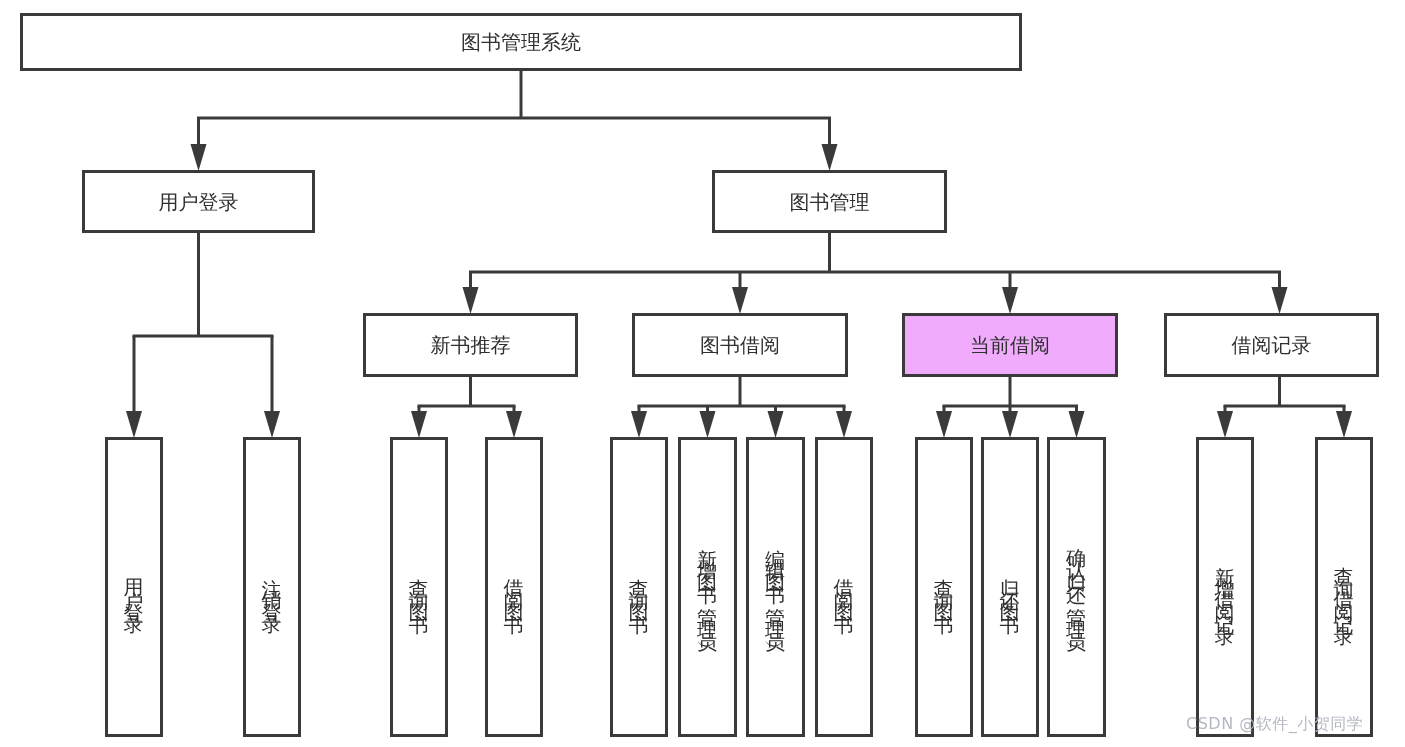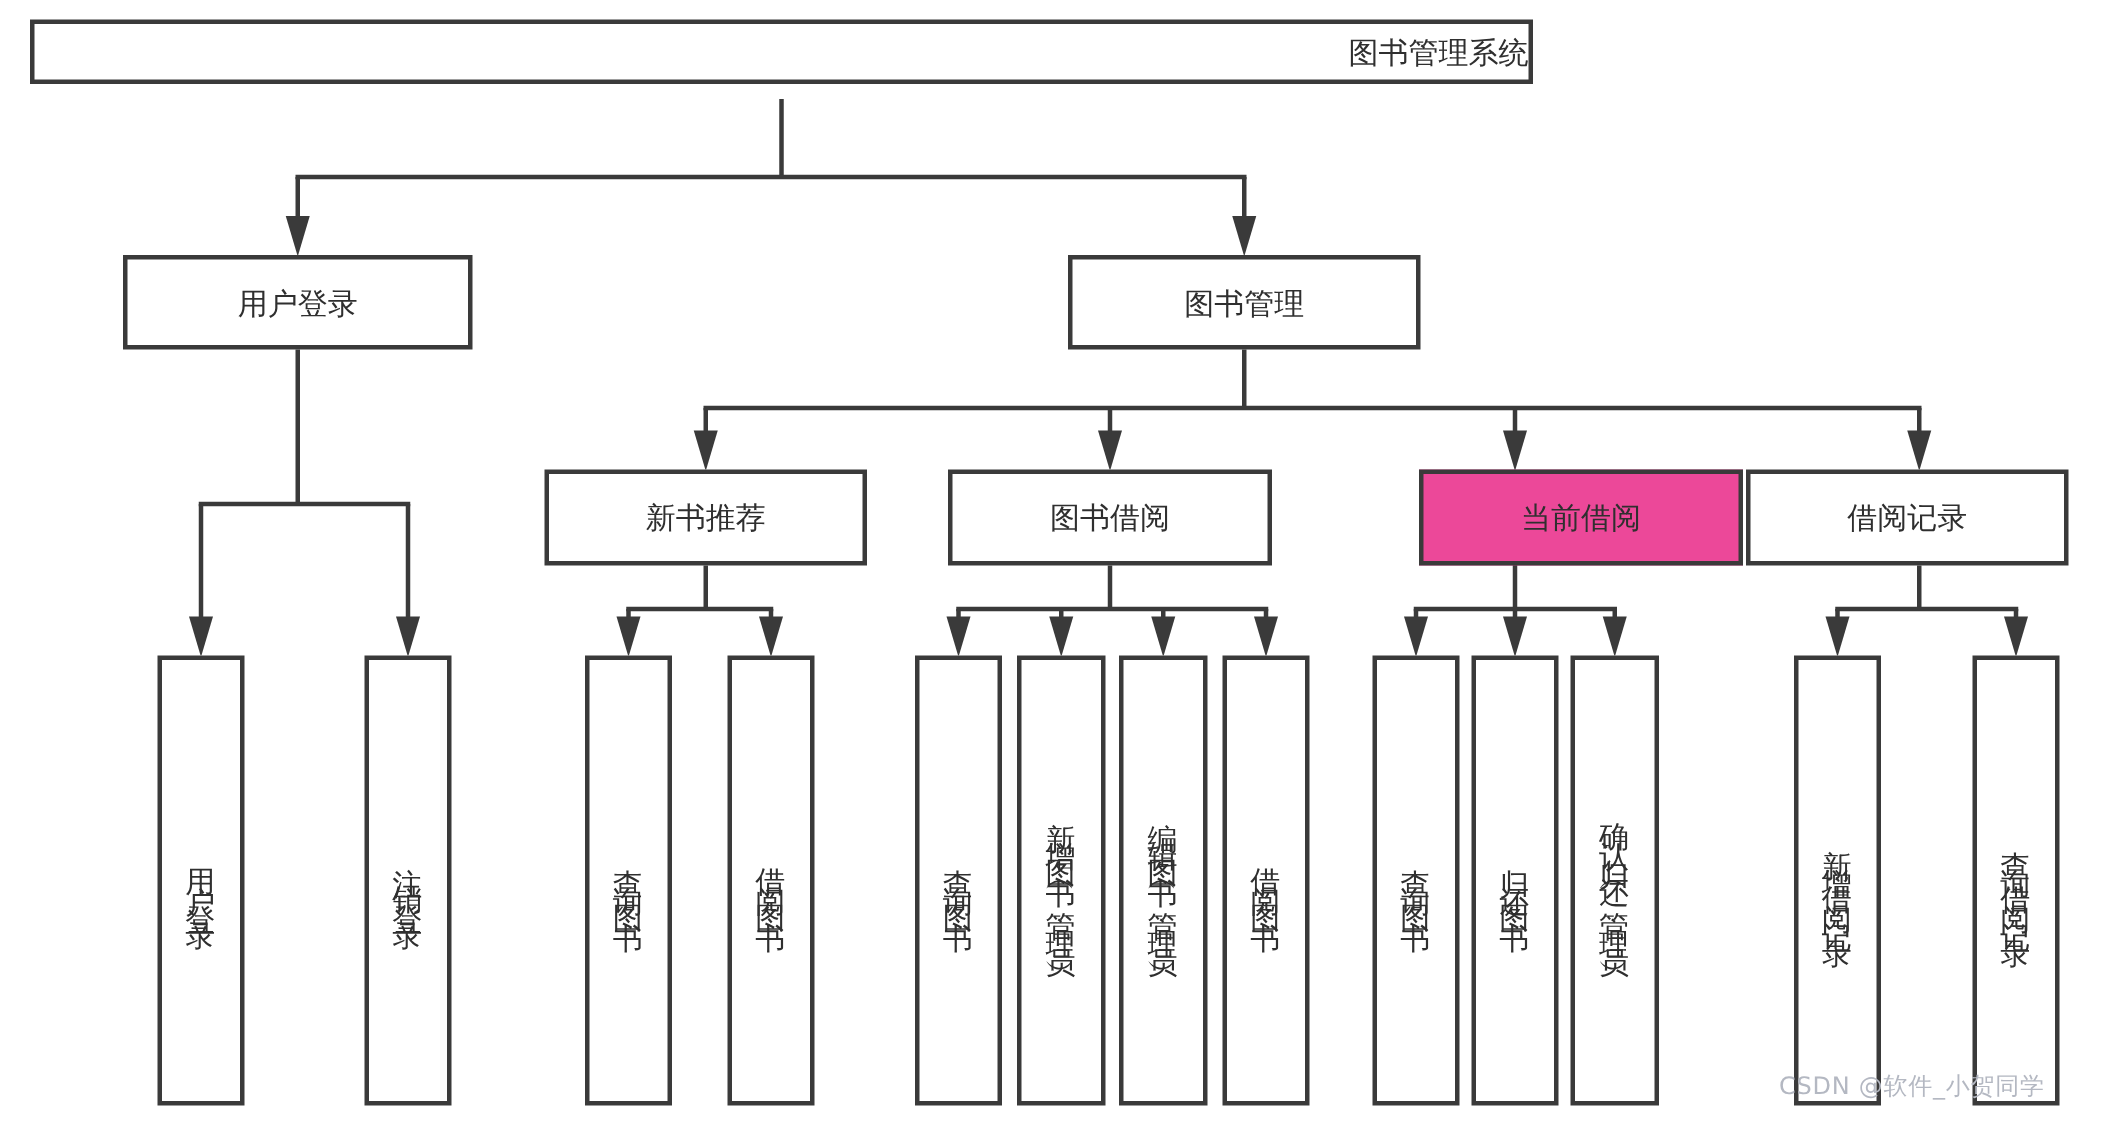--- a/index.html
+++ b/index.html
@@ -105,36 +105,36 @@
       <line x1="1076.5" y1="406" x2="1076.5" y2="417" stroke="#3a3a3a" stroke-width="3"></line>
       <polygon points="1068.5,411 1084.5,411 1076.5,438" fill="#3a3a3a"></polygon>
       <line x1="1279.5" y1="375" x2="1279.5" y2="406" stroke="#3a3a3a" stroke-width="3"></line>
       <line x1="1223.5" y1="406" x2="1345.5" y2="406" stroke="#3a3a3a" stroke-width="3"></line>
       <line x1="1225" y1="406" x2="1225" y2="417" stroke="#3a3a3a" stroke-width="3"></line>
       <polygon points="1217,411 1233,411 1225,438" fill="#3a3a3a"></polygon>
       <line x1="1344" y1="406" x2="1344" y2="417" stroke="#3a3a3a" stroke-width="3"></line>
       <polygon points="1336,411 1352,411 1344,438" fill="#3a3a3a"></polygon>
     </svg>
   <div id="watermark" style="left: 1186px; top: 714px; color: rgb(180, 184, 194);">CSDN @软件_小贺同学</div>
-<div class="node" style="left: 20px; top: 13px; width: 1002px; height: 43px; border-color: rgb(58, 58, 58); background: rgb(255, 255, 255); color: rgb(47, 47, 47); justify-content: flex-end;">
+<div class="node" style="left: 20px; top: 13px; width: 1002px; height: 58px; border-color: rgb(58, 58, 58); background: rgb(255, 255, 255); color: rgb(47, 47, 47);">
       <span class="node-label">图书管理系统</span>
     </div>
     <div class="node" style="left: 82px; top: 170px; width: 233px; height: 63px; border-color: rgb(58, 58, 58); background: rgb(255, 255, 255); color: rgb(47, 47, 47);">
       <span class="node-label">用户登录</span>
     </div>
     <div class="node" style="left: 712px; top: 170px; width: 235px; height: 63px; border-color: rgb(58, 58, 58); background: rgb(255, 255, 255); color: rgb(47, 47, 47);">
       <span class="node-label">图书管理</span>
     </div>
     <div class="node" style="left: 632px; top: 313px; width: 216px; height: 64px; border-color: rgb(58, 58, 58); background: rgb(255, 255, 255); color: rgb(47, 47, 47);">
       <span class="node-label">图书借阅</span>
     </div>
     <div class="node" style="left: 363px; top: 313px; width: 215px; height: 64px; border-color: rgb(58, 58, 58); background: rgb(255, 255, 255); color: rgb(47, 47, 47);">
       <span class="node-label">新书推荐</span>
     </div>
-    <div class="node" style="left: 902px; top: 313px; width: 216px; height: 64px; border-color: rgb(58, 58, 58); background: #ec4899; color: rgb(47, 47, 47); margin-left: 44px;">
+    <div class="node" style="left: 902px; top: 313px; width: 216px; height: 64px; border-color: rgb(58, 58, 58); background: #f0abfc; color: rgb(47, 47, 47);">
       <span class="node-label">当前借阅</span>
     </div>
     <div class="node" style="left: 1164px; top: 313px; width: 215px; height: 64px; border-color: rgb(58, 58, 58); background: rgb(255, 255, 255); color: rgb(47, 47, 47);">
       <span class="node-label">借阅记录</span>
     </div>
     <div class="node vertical" style="left: 105px; top: 437px; width: 58px; height: 300px; border-color: rgb(58, 58, 58); background: rgb(255, 255, 255); color: rgb(47, 47, 47);">
       <span class="node-label">用户登录</span>
     </div>
     <div class="node vertical" style="left: 243px; top: 437px; width: 58px; height: 300px; border-color: rgb(58, 58, 58); background: rgb(255, 255, 255); color: rgb(47, 47, 47);">
       <span class="node-label">注销登录</span>

